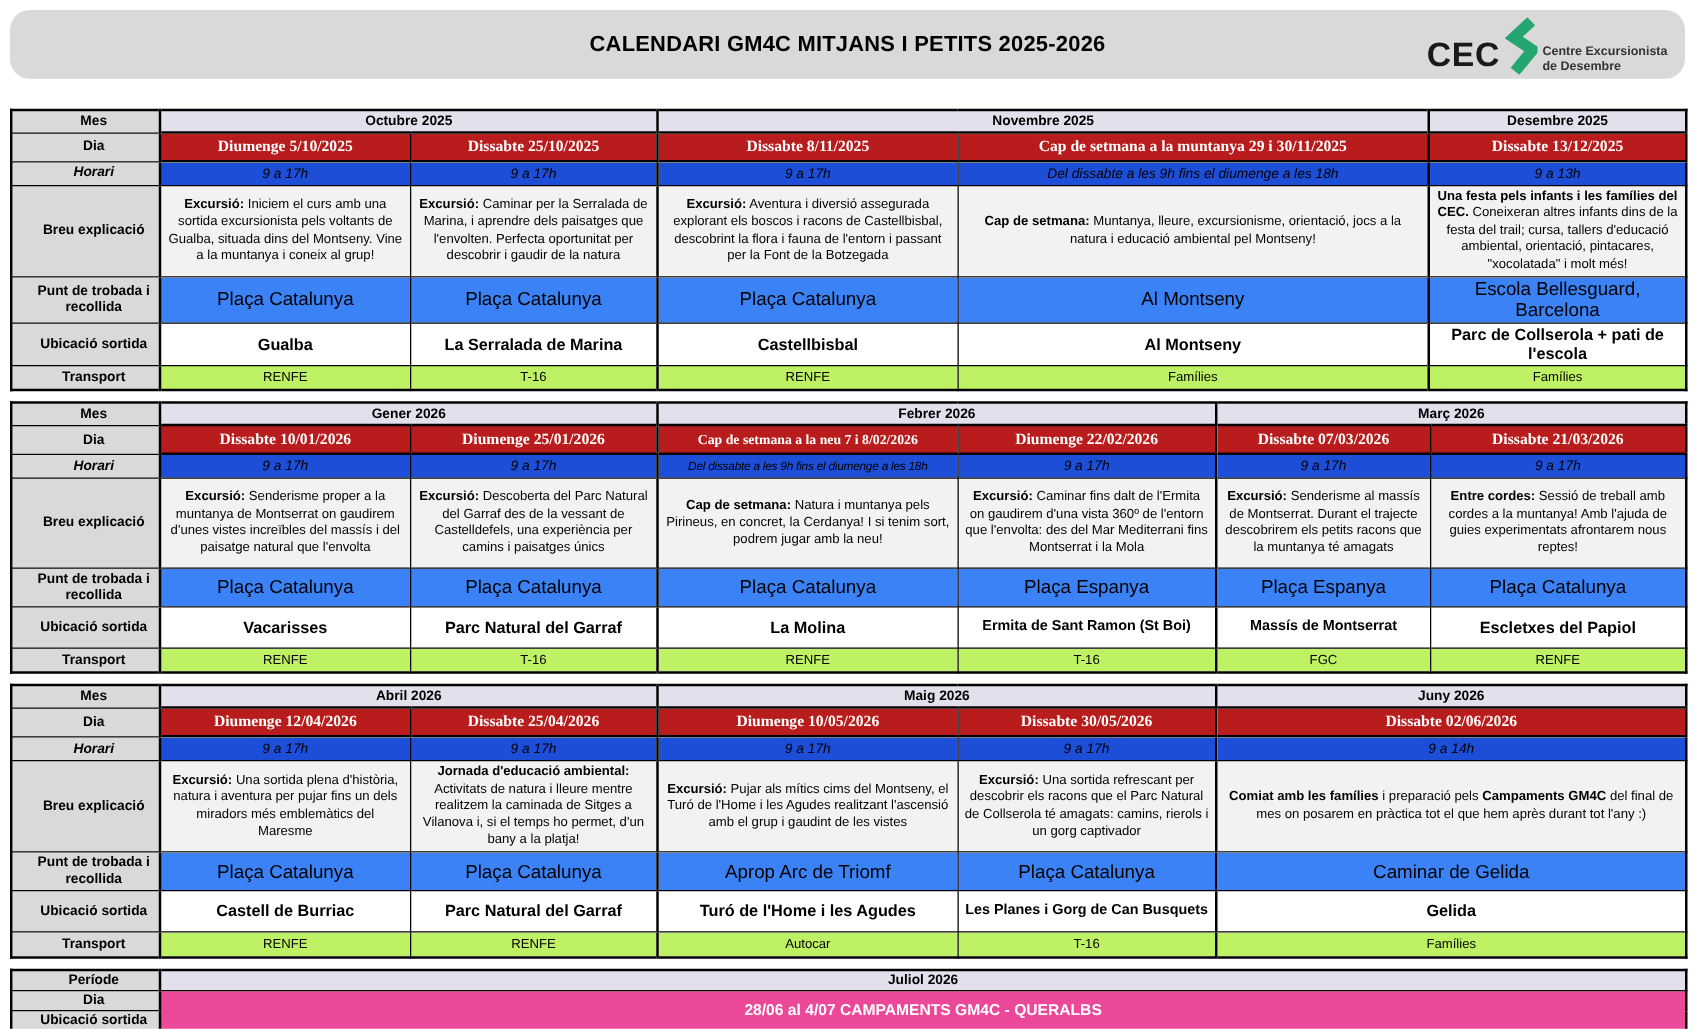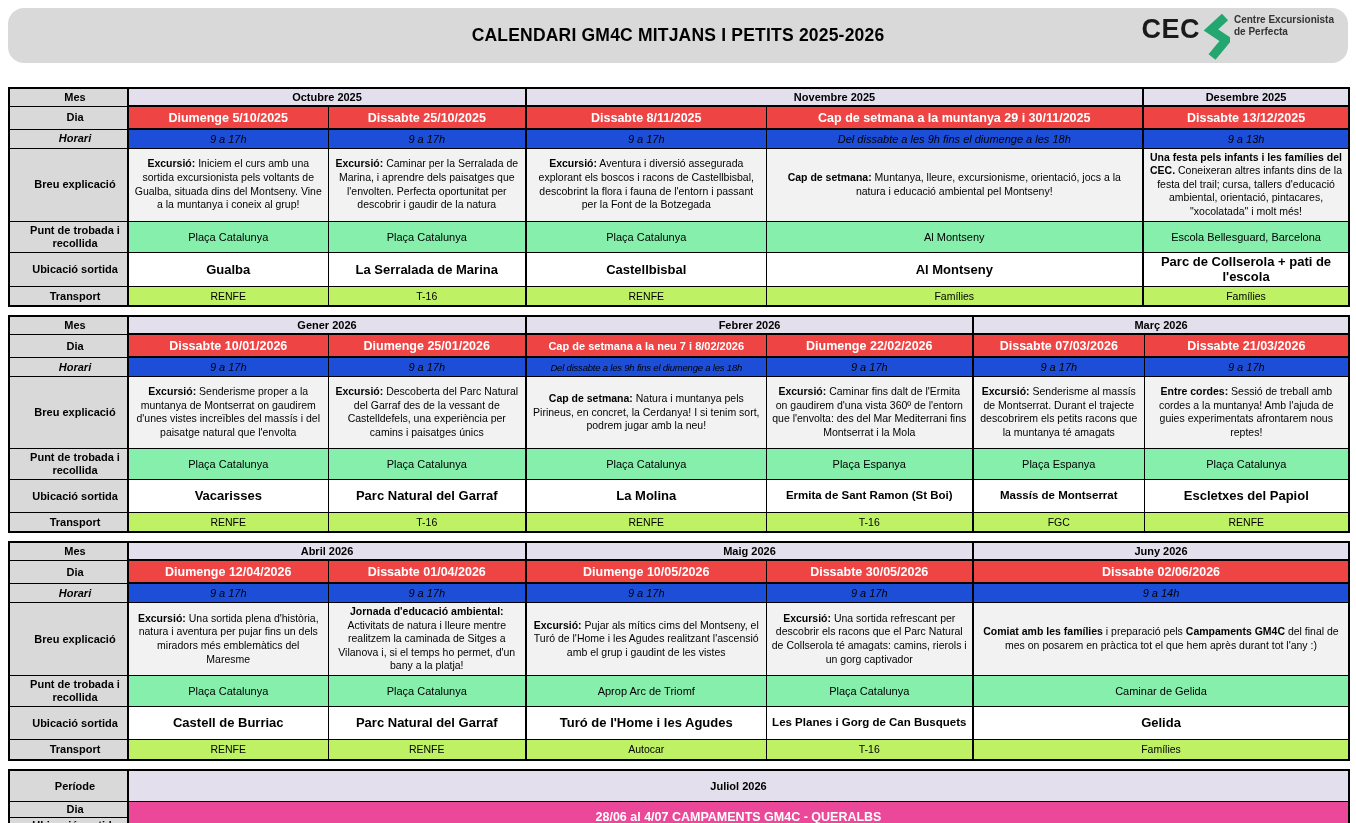--- a/index.html
+++ b/index.html
@@ -1,58 +1,58 @@
 <!DOCTYPE html>
 <html><head>
 <meta charset="utf-8">
 <style>
   html,body{margin:0;padding:0;background:#fff;}
   body{width:1356px;height:823px;font-family:"Liberation Sans",sans-serif;color:#000;}
   .page{padding:8px;}
   .titlebar{position:relative;height:55px;background:#D9D9D9;display:flex;align-items:center;justify-content:center;margin-bottom:24px;border-radius:16px;}
   .title{font-size:17.5px;font-weight:bold;letter-spacing:.2px;}
-  .logo{position:absolute;right:14px;top:6px;display:flex;align-items:flex-start;margin-left:44px;}
+  .logo{position:absolute;right:14px;top:6px;display:flex;align-items:flex-end;margin-left:44px;}
   .logo .cec{font-size:27px;font-weight:bold;color:#1a1a1a;letter-spacing:.5px;}
   .logo svg{margin:0 4px;display:block;}
   .logo .name{font-size:10px;font-weight:bold;color:#333;line-height:1.2;text-align:left;}
   table.cal{border-collapse:collapse;table-layout:fixed;width:1340px;border:2px solid #000;margin:0 0 8px 0;}
   td{border:1px solid #000;vertical-align:middle;text-align:center;padding:1px 3px;overflow:hidden;}
   .lbl{background:#D9D9D9;font-weight:bold;font-size:11px;border-right:2px solid #000;line-height:1.15;padding-left:16px;}
   .mes{background:#E4DFEC;font-weight:bold;font-size:11px;}
-  .dia{background:#ef4444;color:#fff;font-weight:bold;font-size:12.5px;border-top:2px solid #000;border-bottom:2px solid #000;}
+  .dia{background:#b91c1c;color:#fff;font-weight:bold;font-size:12.5px;border-top:2px solid #000;border-bottom:2px solid #000;font-family:Liberation Serif, serif;}
   .dia-sm{font-size:11px;}
   .hor{font-size:11px;background:#1d4ed8;}
   .fit{font-size:9.5px;letter-spacing:-.2px;}
   .desc{font-size:10.5px;background:#F2F2F2;line-height:1.3;padding:2px 5px;}
   .desc b{font-weight:bold;}
-  .punt{font-size:11px;background:#86efac;margin-top:32px;}
+  .punt{font-size:15px;background:#3b82f6;margin-top:32px;}
   .ubi{font-size:13px;font-weight:bold;background:#fff;line-height:1.2;}
   .ubi-sm{font-size:11.5px;}
   .trans{font-size:10.5px;background:#bef264;}
   .gs{border-left:2px solid #000;}
   tr.r-mes{height:18px;} tr.r-dia{height:23px;} tr.r-hor{height:19px;font-style:italic;} tr.r-desc{height:72px;}
   tr.r-punt{height:31px;} tr.r-ubi{height:33px;} tr.r-trans{height:20px;}
-  tr.r-per{height:32px;} tr.r-pdia{height:16px;} tr.r-pubi{height:16px;}
+  tr.r-per{height:17px;} tr.r-pdia{height:16px;} tr.r-pubi{height:16px;}
   .pgreen{background:#ec4899;color:#fff;font-weight:bold;font-size:12.5px;}
 </style>
 </head>
 <body>
 
 <div class="page">
 
   <div class="titlebar">
     <div class="title">CALENDARI GM4C MITJANS I PETITS 2025-2026</div>
     <div class="logo">
       <span class="cec">CEC</span>
       <svg width="26" height="46" viewBox="0 0 26 46">
         <path d="M21 3 L7 16 L22 26 L8 43" stroke="#23A670" stroke-width="9" fill="none"></path>
       </svg>
       <span class="name">
         <span>Centre Excursionista</span><br>
-        <span>de Perfecta</span>
+        <span>de Desembre</span>
       </span>
     </div>
   </div>
 
   <table class="cal">
     <colgroup>
         <col style="width:119px">
         <col style="width:200px">
         <col style="width:198px">
         <col style="width:240px">
@@ -203,21 +203,21 @@
     <tbody>
     <tr class="r-mes">
       <td class="lbl">Mes</td>
       <td class="mes" colspan="2">Abril 2026</td>
       <td class="mes gs" colspan="2">Maig 2026</td>
       <td class="mes gs">Juny 2026</td>
     </tr>
     <tr class="r-dia">
       <td class="lbl">Dia</td>
       <td class="dia">Diumenge 12/04/2026</td>
-      <td class="dia">Dissabte 01/04/2026</td>
+      <td class="dia">Dissabte 25/04/2026</td>
       <td class="dia gs">Diumenge 10/05/2026</td>
       <td class="dia">Dissabte 30/05/2026</td>
       <td class="dia gs">Dissabte 02/06/2026</td>
     </tr>
     <tr class="r-hor">
       <td class="lbl">Horari</td>
       <td class="hor">9 a 17h</td>
       <td class="hor">9 a 17h</td>
       <td class="hor gs">9 a 17h</td>
       <td class="hor">9 a 17h</td>

